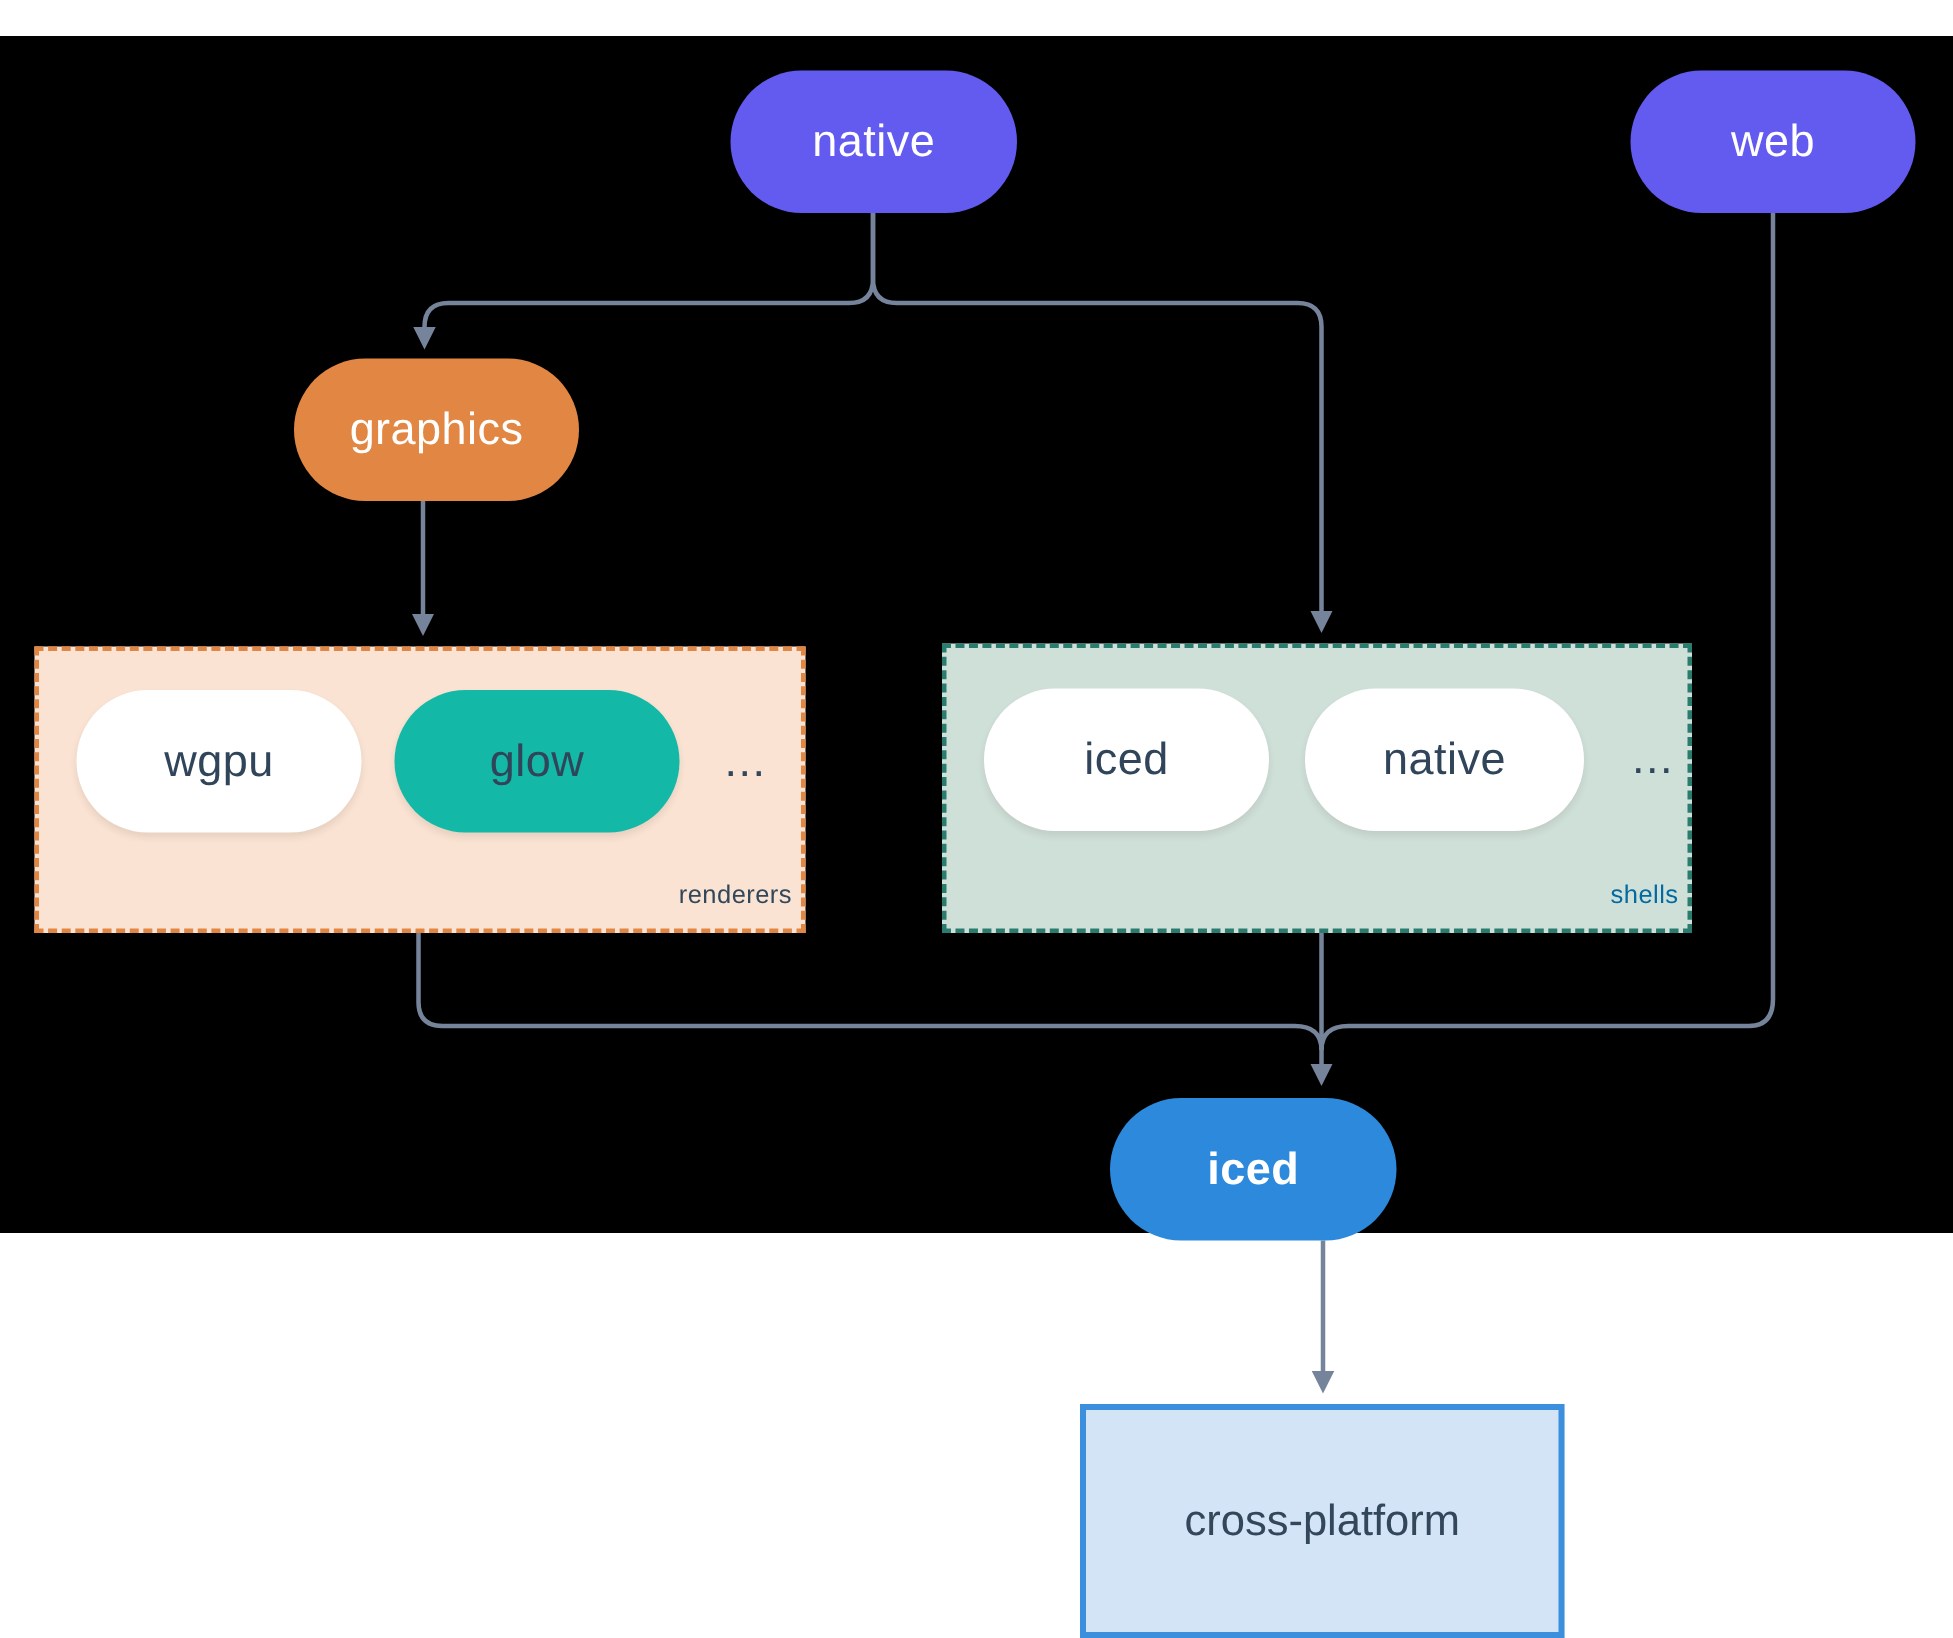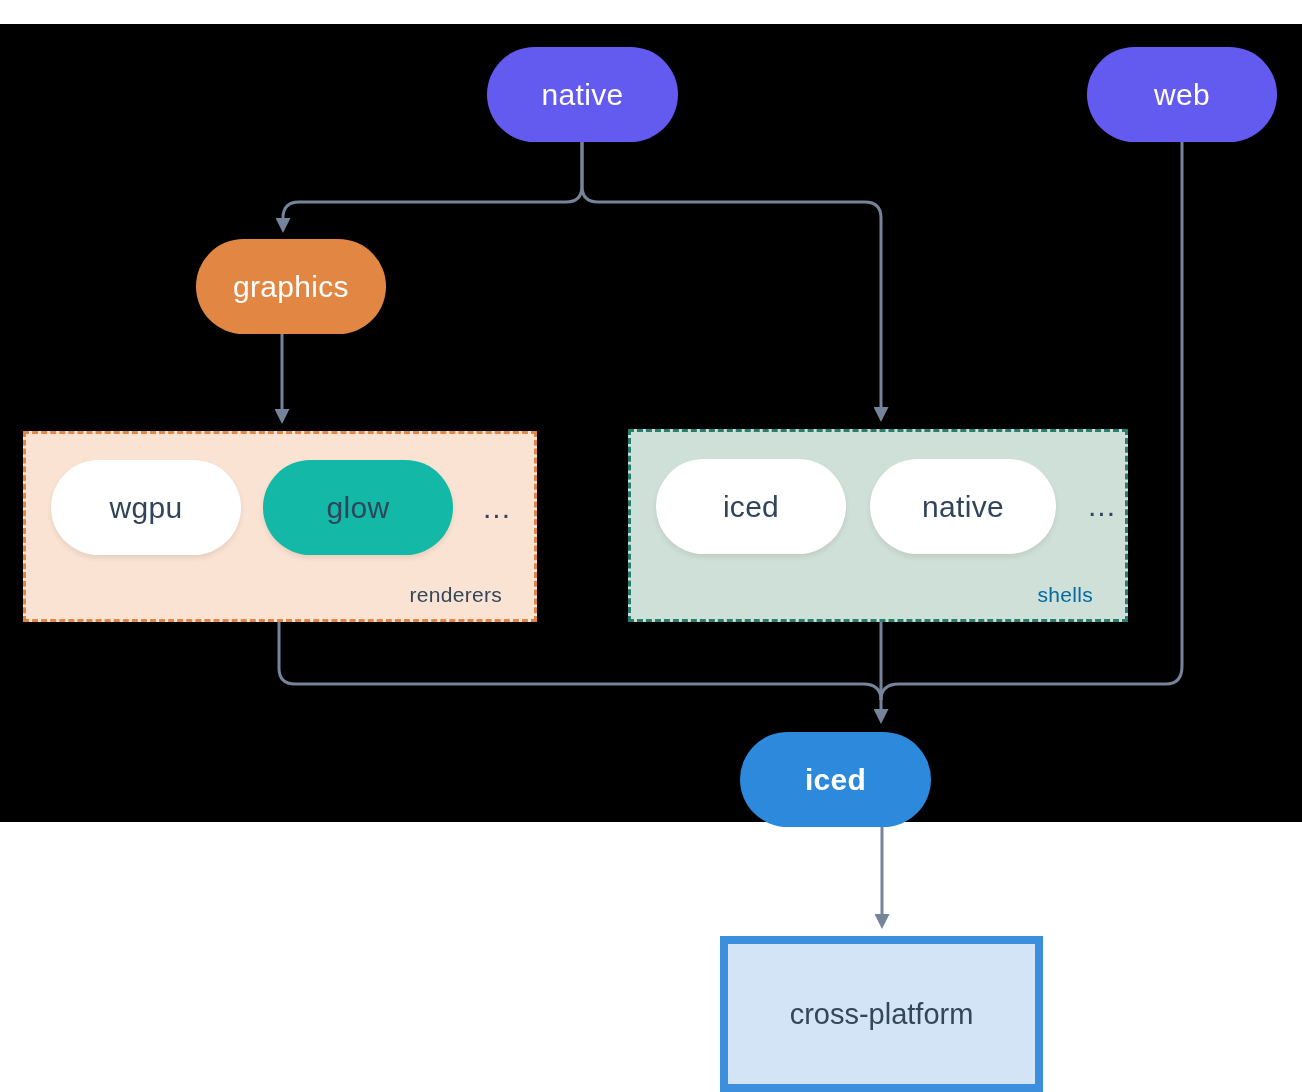--- a/index.html
+++ b/index.html
@@ -31,38 +31,38 @@
     box-sizing: border-box;
     border: 3px dashed #000;
     text-align: right;
   }
   .group .pill {
     width: 190px; height: 95px;
     box-shadow: 0 3px 5px rgba(60,40,20,0.10);
   }
   .group-label {
     position: absolute;
-    right: 32px; bottom: 12px;
-    font-size: 21px;
+    right: 6px; bottom: 12px;
+    font-size: 17px;
     letter-spacing: 0.3px;
   }
   .ellipsis {
     position: absolute;
     left: 440px; top: 26px;
     width: 62px; height: 95px;
     display: flex; align-items: center; justify-content: center;
     font-size: 30px;
     letter-spacing: 1px;
   }
   #app-box {
     position: absolute;
     left: 720px; top: 912px;
     width: 323px; height: 156px;
     box-sizing: border-box;
-    border: 8px solid #404040;
+    border: 4px solid #404040;
     display: flex; flex-direction: column;
     align-items: center; justify-content: center;
     font-size: 29px;
     line-height: 46px;
     text-align: right;
   }
 </style>
 </head>
 <body>
 

